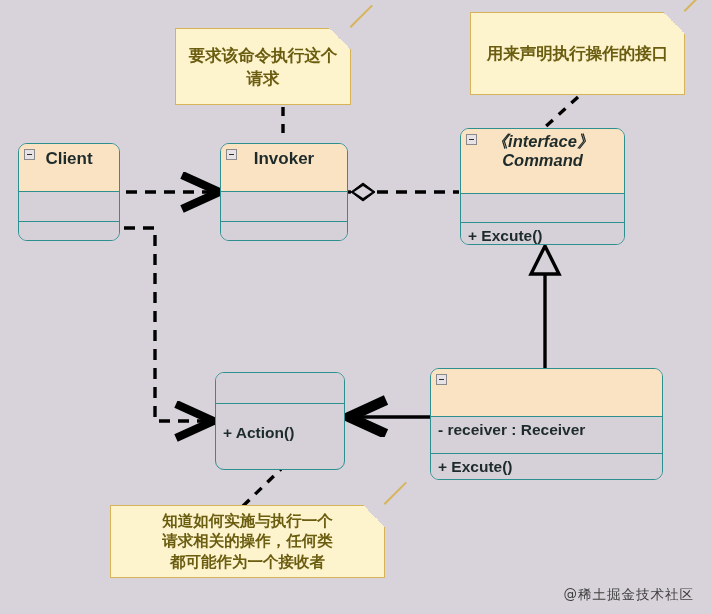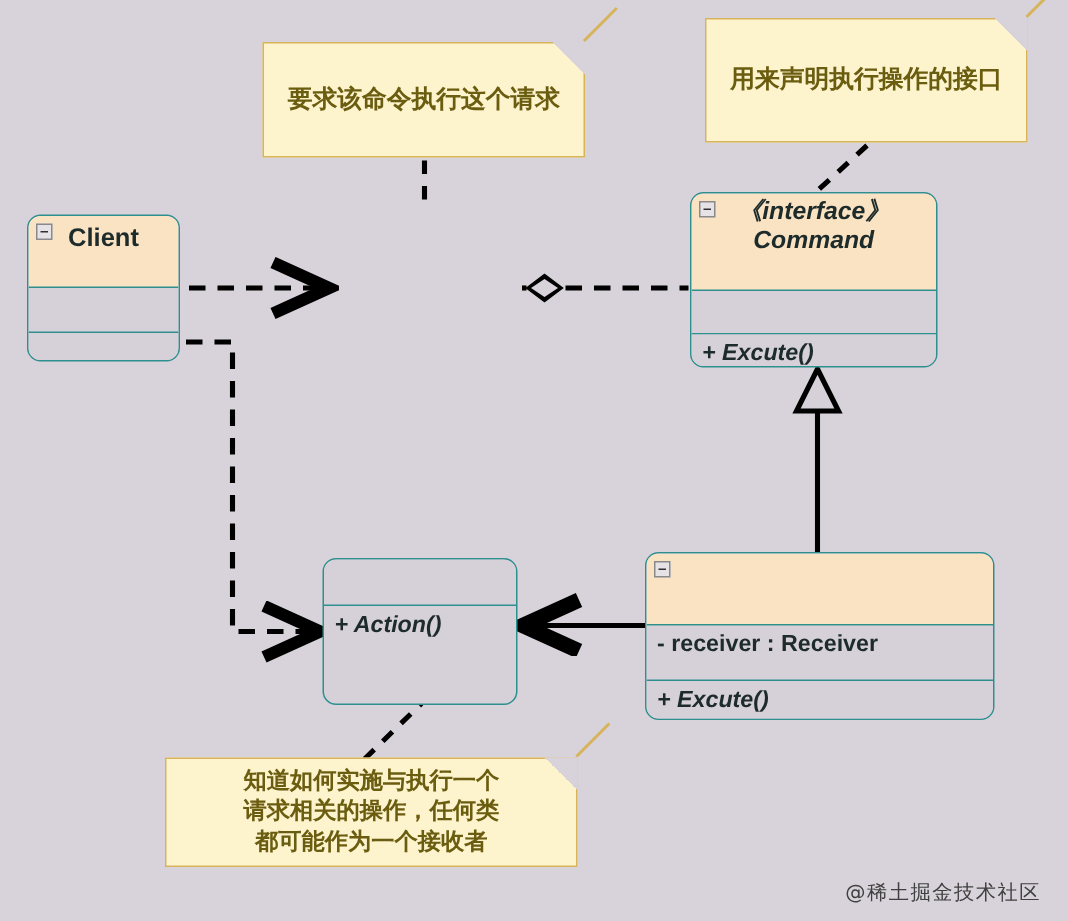--- a/index.html
+++ b/index.html
@@ -66,21 +66,21 @@
   }
   .uml-section {
     border-bottom: 1.4px solid #2e8f8f;
     box-sizing: border-box;
     color: #1e2b2b;
     font-weight: bold;
     font-size: 15.5px;
     padding: 4px 6px 4px 7px;
     background: #d6d1d8;
   }
-  .uml-section.last { border-bottom: none; font-style: italic; }
+  .uml-section.last { border-bottom: none; }
   .uml-section.empty { padding: 0; }
 
   
   .uml-note {
     position: absolute;
     box-sizing: border-box;
     background: #fdf3cd;
     border: 1.4px solid #d7b45a;
     color: #6b5d10;
     font-weight: bold;
@@ -182,21 +182,21 @@
       <line x1="283" y1="107" x2="283" y2="141" stroke="#000" stroke-width="3.4" stroke-dasharray="9 8"></line>
     </g>
     <g>
       <line x1="578" y1="97" x2="544" y2="128" stroke="#000" stroke-width="3.4" stroke-dasharray="9 8"></line>
     </g>
     <g>
       <line x1="243" y1="506" x2="281" y2="469" stroke="#000" stroke-width="3.4" stroke-dasharray="9 8"></line>
     </g>
   </svg>
 
-  <div class="uml-note" style="left:175px; top:28px; width:215px; height:77px;text-align:right;">
+  <div class="uml-note" style="left:175px; top:28px; width:176px; height:77px;">
     <span class="note-fold"></span>
     <span>要求该命令执行这个请求</span>
   </div>
 
   <div class="uml-note" style="left:470px; top:12px; width:215px; height:83px;">
     <span class="note-fold"></span>
     <span>用来声明执行操作的接口</span>
   </div>
 
   <div class="uml-note" style="left:110px; top:505px; width:275px; height:73px; font-size:15.5px; line-height:1.3; white-space:pre-line;">
@@ -208,36 +208,44 @@
 
   <div class="uml-class" style="left:18px; top:143px; width:102px; height:98px;">
     <div class="uml-header" style="height:36px;">
       <span class="collapse-box"></span>
       <span>Client</span>
     </div>
     <div class="uml-section empty" style="height:30px;"></div>
     <div class="uml-section empty last" style="height:29px;"></div>
   </div>
 
+  <div class="uml-class" style="left:220px; top:143px; width:128px; height:98px;">
+    <div class="uml-header" style="height:36px;">
+      <span class="collapse-box"></span>
+      <span>Invoker</span>
+    </div>
+    <div class="uml-section empty" style="height:30px;"></div>
+    <div class="uml-section empty last" style="height:29px;"></div>
+  </div>
 
   <div class="uml-class" style="left:460px; top:128px; width:165px; height:117px;">
     <div class="uml-header two-line" style="height:57px;font-style:italic;">
       <span class="collapse-box"></span>
       <div>《interface》</div>
       <div>Command</div>
     </div>
     <div class="uml-section empty" style="height:29px;"></div>
     <div class="uml-section last" style="height:29px;">
       <span>+ Excute()</span>
     </div>
   </div>
 
   <div class="uml-class" style="left:215px; top:372px; width:130px; height:98px;">
     <div class="uml-section empty" style="height:31px;"></div>
-    <div class="uml-section last" style="height:31px;">
+    <div class="uml-section last" style="height:31px;margin-top:16px;">
       <span>+ Action()</span>
     </div>
   </div>
 
   <div class="uml-class" style="left:430px; top:368px; width:233px; height:112px;">
     <div class="uml-header" style="height:36px;">
       <span class="collapse-box"></span>
     </div>
     <div class="uml-section" style="height:37px;">
       <span>- receiver : Receiver</span>

